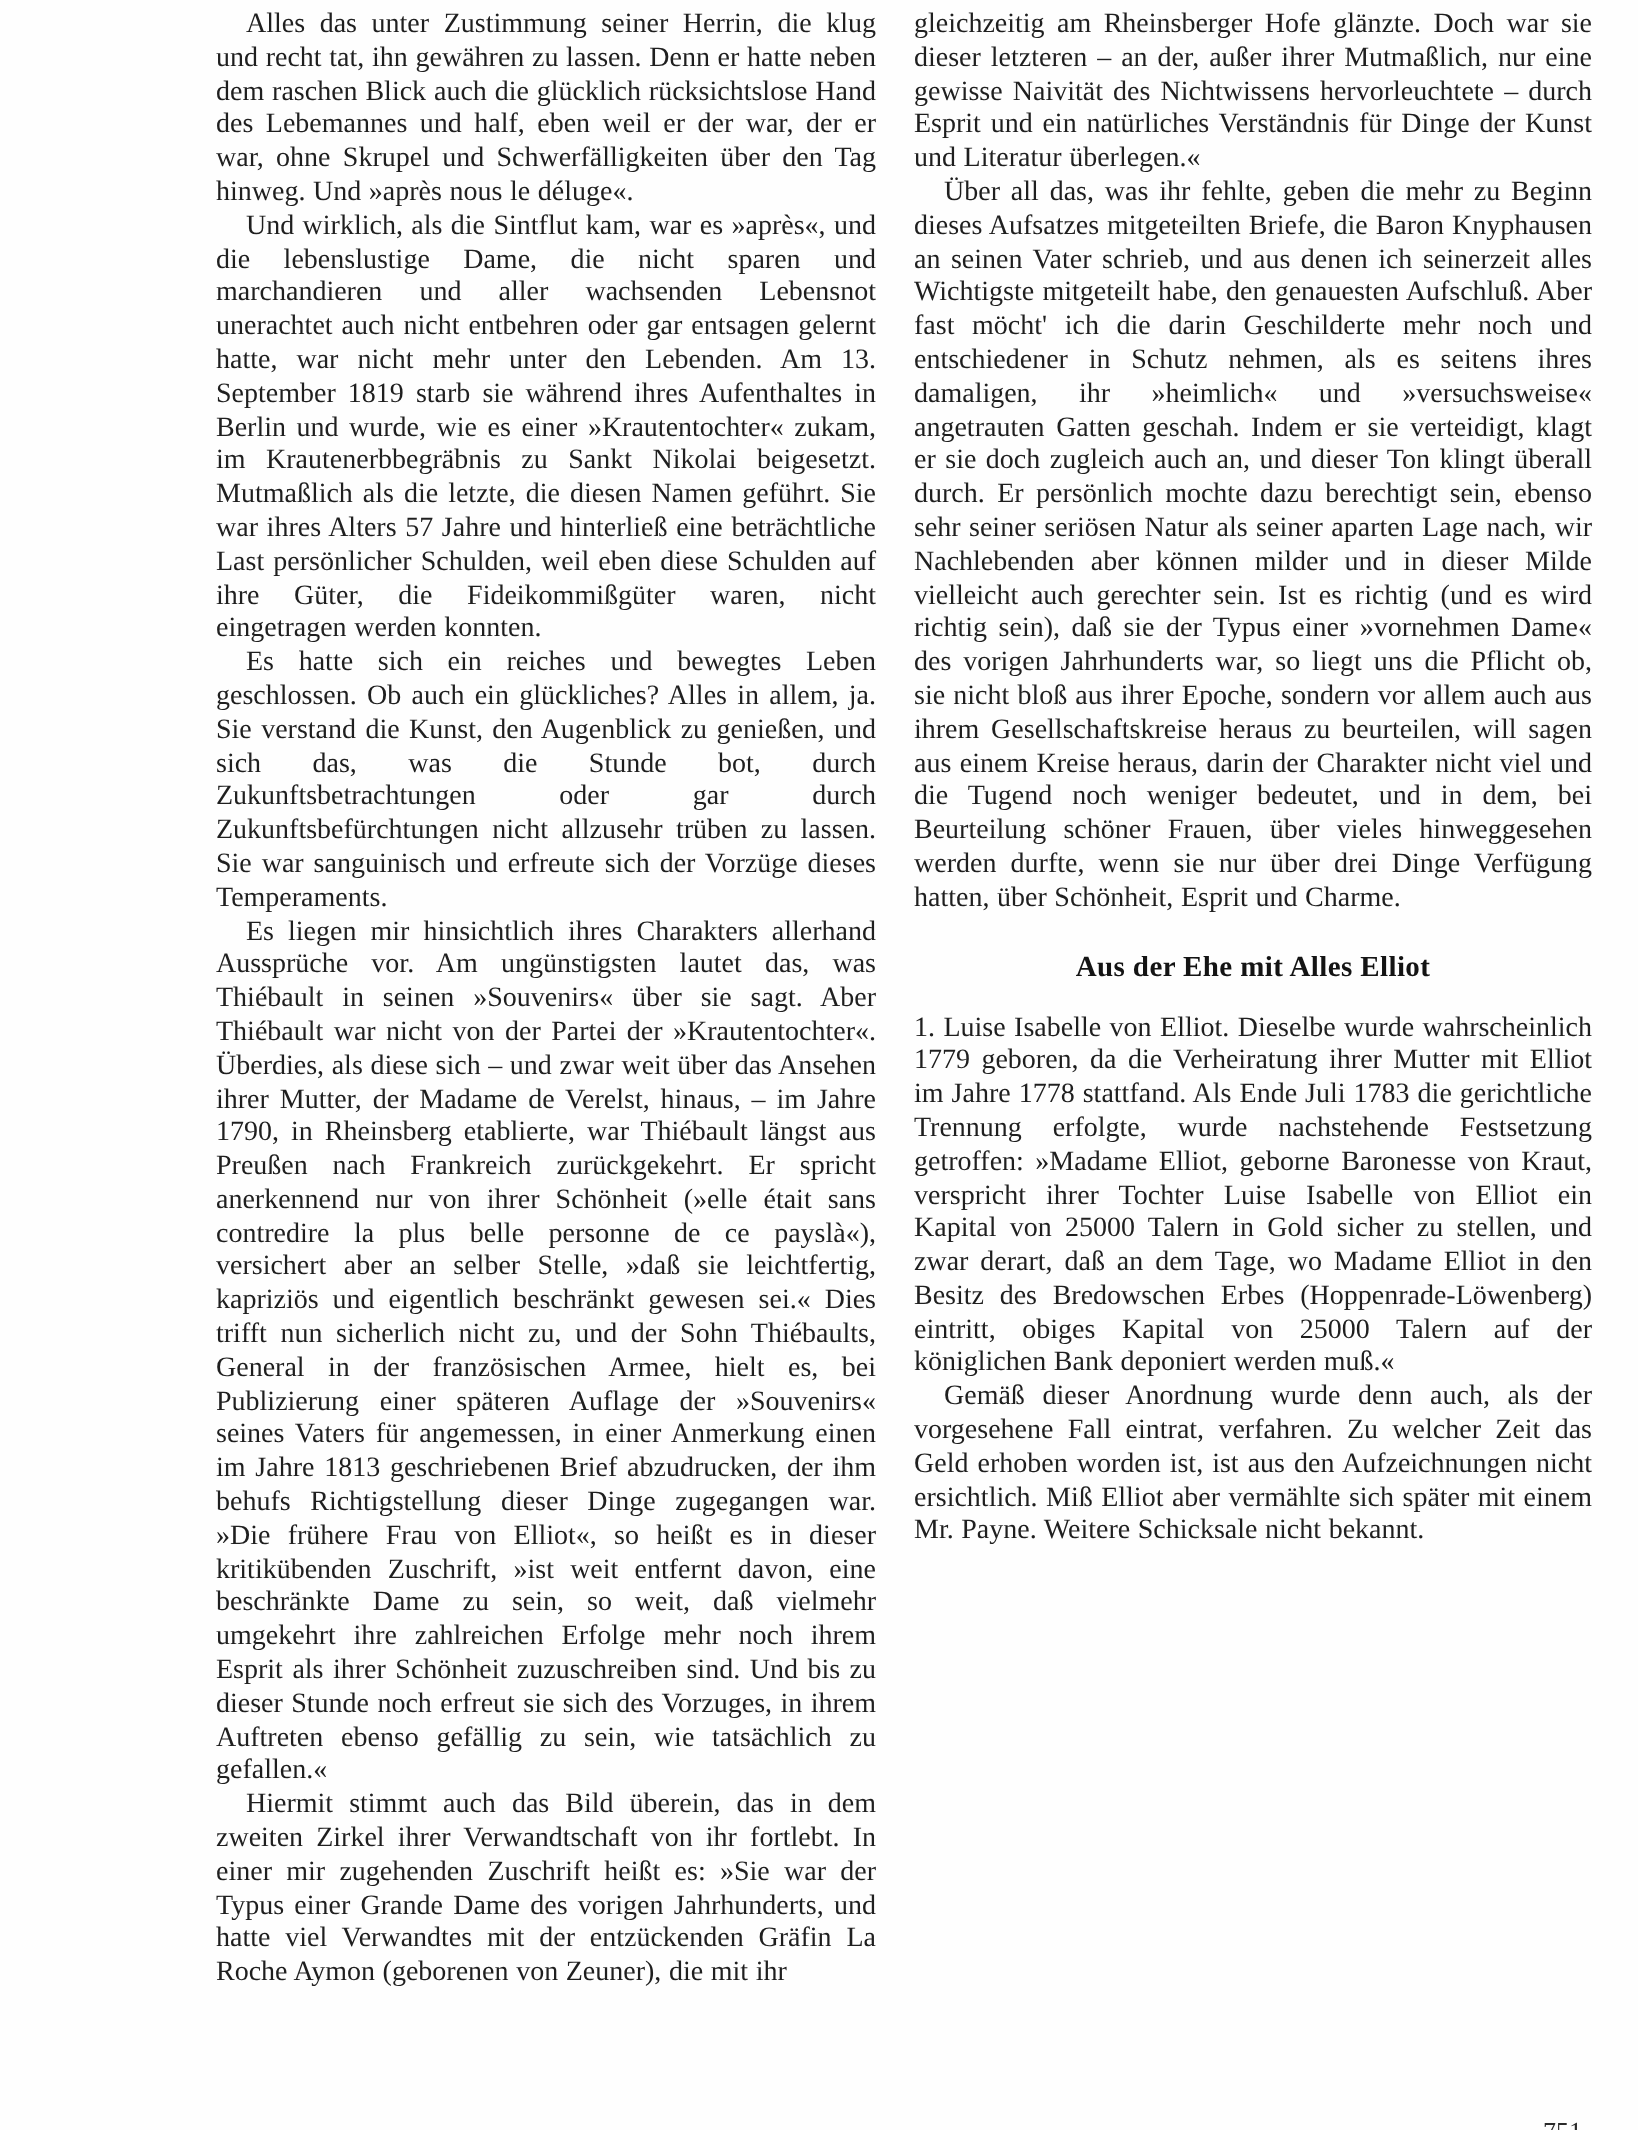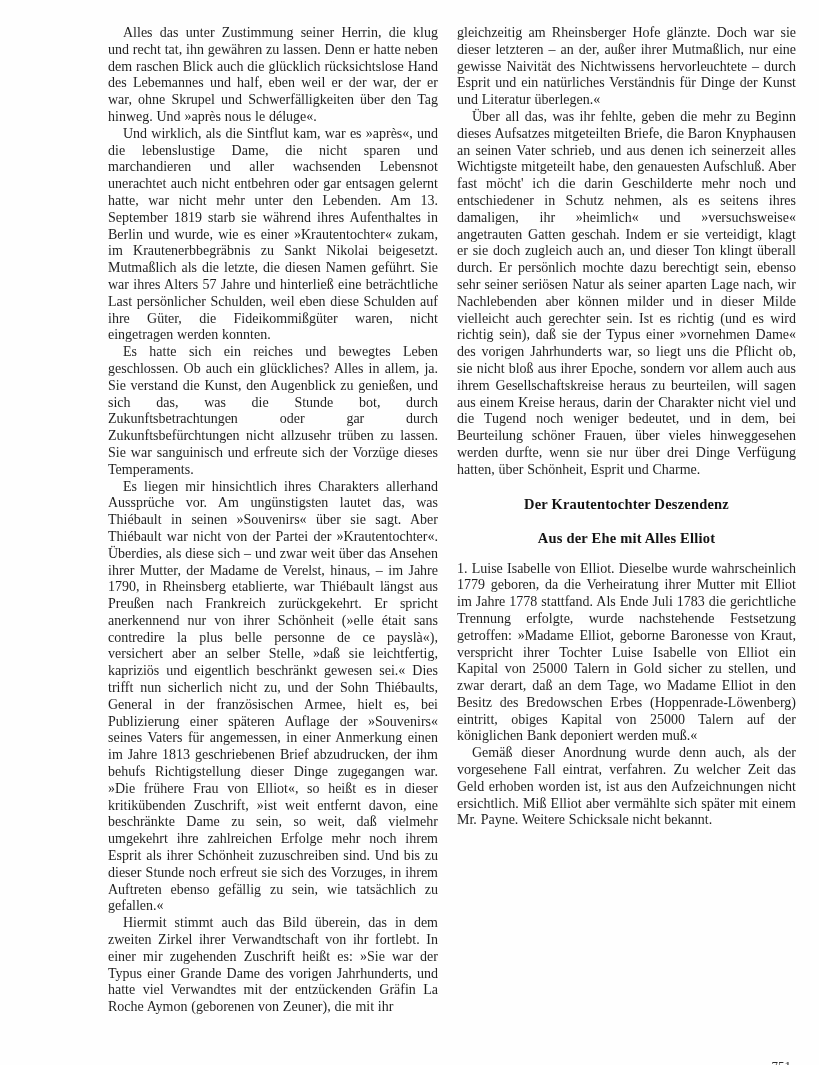--- a/index.html
+++ b/index.html
@@ -16,21 +16,21 @@
   }
   .page {
     position: relative;
     width: 819px;
     height: 1065px;
     background: #fefefe;
   }
   .columns {
     position: absolute;
     left: 108px;
-    top: 25px;
+    top: 5px;
     display: flex;
     gap: 19px;
   }
   .column {
     display: block;
   }
   .column.left  { width: 330px; }
   .column.right { width: 339px; }
   .column p {
     margin: 0;
@@ -69,20 +69,19 @@
     <div class="column left">
         <p class="indent">Alles das unter Zustimmung seiner Herrin, die klug und recht tat, ihn gewähren zu lassen. Denn er hatte neben dem raschen Blick auch die glücklich rücksichtslose Hand des Lebemannes und half, eben weil er der war, der er war, ohne Skrupel und Schwerfälligkeiten über den Tag hinweg. Und »après nous le déluge«.</p>
         <p class="indent">Und wirklich, als die Sintflut kam, war es »après«, und die lebenslustige Dame, die nicht sparen und marchandieren und aller wachsenden Lebensnot unerachtet auch nicht entbehren oder gar entsagen gelernt hatte, war nicht mehr unter den Lebenden. Am 13. September 1819 starb sie während ihres Aufenthaltes in Berlin und wurde, wie es einer »Krautentochter« zukam, im Krautenerbbegräbnis zu Sankt Nikolai beigesetzt. Mutmaßlich als die letzte, die diesen Namen geführt. Sie war ihres Alters 57 Jahre und hinterließ eine beträchtliche Last persönlicher Schulden, weil eben diese Schulden auf ihre Güter, die Fideikommißgüter waren, nicht eingetragen werden konnten.</p>
         <p class="indent">Es hatte sich ein reiches und bewegtes Leben geschlossen. Ob auch ein glückliches? Alles in allem, ja. Sie verstand die Kunst, den Augenblick zu genießen, und sich das, was die Stunde bot, durch Zukunftsbetrachtungen oder gar durch Zukunftsbefürchtungen nicht allzusehr trüben zu lassen. Sie war sanguinisch und erfreute sich der Vorzüge dieses Temperaments.</p>
         <p class="indent">Es liegen mir hinsichtlich ihres Charakters allerhand Aussprüche vor. Am ungünstigsten lautet das, was Thiébault in seinen »Souvenirs« über sie sagt. Aber Thiébault war nicht von der Partei der »Krautentochter«. Überdies, als diese sich – und zwar weit über das Ansehen ihrer Mutter, der Madame de Verelst, hinaus, – im Jahre 1790, in Rheinsberg etablierte, war Thiébault längst aus Preußen nach Frankreich zurückgekehrt. Er spricht anerkennend nur von ihrer Schönheit (»elle était sans contredire la plus belle personne de ce payslà«), versichert aber an selber Stelle, »daß sie leichtfertig, kapriziös und eigentlich beschränkt gewesen sei.« Dies trifft nun sicherlich nicht zu, und der Sohn Thiébaults, General in der französischen Armee, hielt es, bei Publizierung einer späteren Auflage der »Souvenirs« seines Vaters für angemessen, in einer Anmerkung einen im Jahre 1813 geschriebenen Brief abzudrucken, der ihm behufs Richtigstellung dieser Dinge zugegangen war. »Die frühere Frau von Elliot«, so heißt es in dieser kritikübenden Zuschrift, »ist weit entfernt davon, eine beschränkte Dame zu sein, so weit, daß vielmehr umgekehrt ihre zahlreichen Erfolge mehr noch ihrem Esprit als ihrer Schönheit zuzuschreiben sind. Und bis zu dieser Stunde noch erfreut sie sich des Vorzuges, in ihrem Auftreten ebenso gefällig zu sein, wie tatsächlich zu gefallen.«</p>
         <p class="indent">Hiermit stimmt auch das Bild überein, das in dem zweiten Zirkel ihrer Verwandtschaft von ihr fortlebt. In einer mir zugehenden Zuschrift heißt es: »Sie war der Typus einer Grande Dame des vorigen Jahrhunderts, und hatte viel Verwandtes mit der entzückenden Gräfin La Roche Aymon (geborenen von Zeuner), die mit ihr</p>
       </div>
     <div class="column right">
         <p>gleichzeitig am Rheinsberger Hofe glänzte. Doch war sie dieser letzteren – an der, außer ihrer Mutmaßlich, nur eine gewisse Naivität des Nichtwissens hervorleuchtete – durch Esprit und ein natürliches Verständnis für Dinge der Kunst und Literatur überlegen.«</p>
         <p class="indent">Über all das, was ihr fehlte, geben die mehr zu Beginn dieses Aufsatzes mitgeteilten Briefe, die Baron Knyphausen an seinen Vater schrieb, und aus denen ich seinerzeit alles Wichtigste mitgeteilt habe, den genauesten Aufschluß. Aber fast möcht' ich die darin Geschilderte mehr noch und entschiedener in Schutz nehmen, als es seitens ihres damaligen, ihr »heimlich« und »versuchsweise« angetrauten Gatten geschah. Indem er sie verteidigt, klagt er sie doch zugleich auch an, und dieser Ton klingt überall durch. Er persönlich mochte dazu berechtigt sein, ebenso sehr seiner seriösen Natur als seiner aparten Lage nach, wir Nachlebenden aber können milder und in dieser Milde vielleicht auch gerechter sein. Ist es richtig (und es wird richtig sein), daß sie der Typus einer »vornehmen Dame« des vorigen Jahrhunderts war, so liegt uns die Pflicht ob, sie nicht bloß aus ihrer Epoche, sondern vor allem auch aus ihrem Gesellschaftskreise heraus zu beurteilen, will sagen aus einem Kreise heraus, darin der Charakter nicht viel und die Tugend noch weniger bedeutet, und in dem, bei Beurteilung schöner Frauen, über vieles hinweggesehen werden durfte, wenn sie nur über drei Dinge Verfügung hatten, über Schönheit, Esprit und Charme.</p>
-        <h3>Der Krautentochter Deszendenz</h3>
         <h3>Aus der Ehe mit Alles Elliot</h3>
         <p>1. Luise Isabelle von Elliot. Dieselbe wurde wahrscheinlich 1779 geboren, da die Verheiratung ihrer Mutter mit Elliot im Jahre 1778 stattfand. Als Ende Juli 1783 die gerichtliche Trennung erfolgte, wurde nachstehende Festsetzung getroffen: »Madame Elliot, geborne Baronesse von Kraut, verspricht ihrer Tochter Luise Isabelle von Elliot ein Kapital von 25000 Talern in Gold sicher zu stellen, und zwar derart, daß an dem Tage, wo Madame Elliot in den Besitz des Bredowschen Erbes (Hoppenrade-Löwenberg) eintritt, obiges Kapital von 25000 Talern auf der königlichen Bank deponiert werden muß.«</p>
         <p class="indent">Gemäß dieser Anordnung wurde denn auch, als der vorgesehene Fall eintrat, verfahren. Zu welcher Zeit das Geld erhoben worden ist, ist aus den Aufzeichnungen nicht ersichtlich. Miß Elliot aber vermählte sich später mit einem Mr. Payne. Weitere Schicksale nicht bekannt.</p>
       </div>
   </div>
   <div class="page-number">751</div>
 </div>
 
 </body></html>

